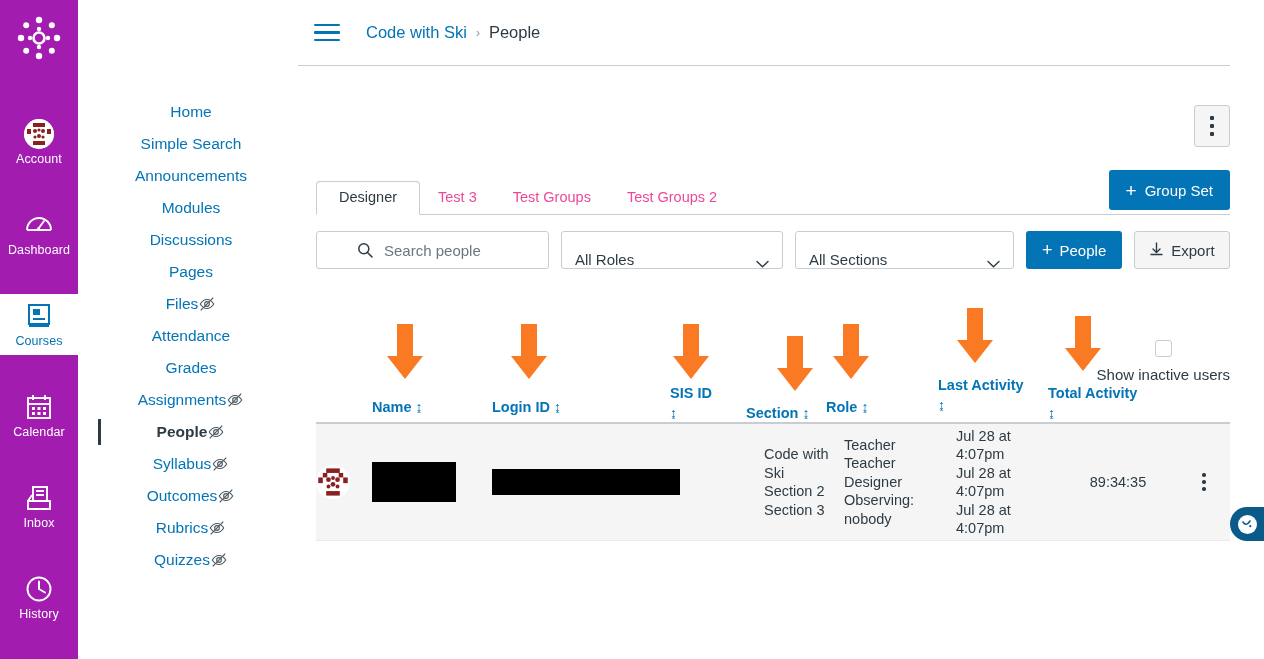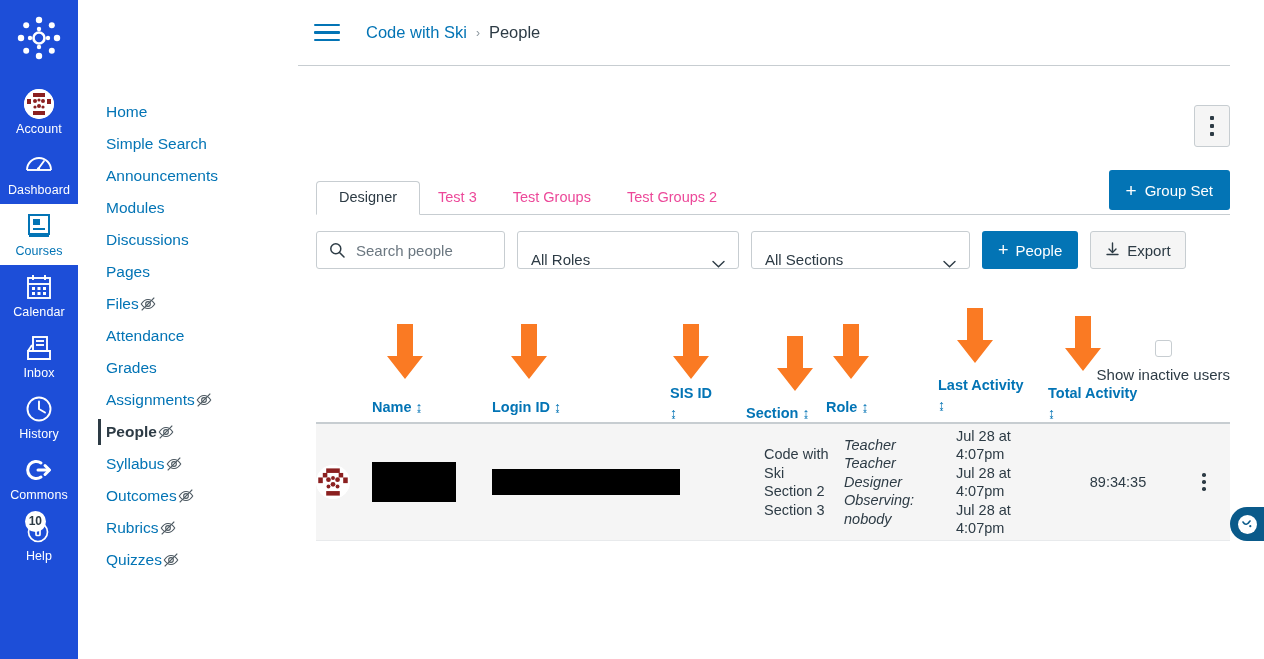--- a/index.html
+++ b/index.html
@@ -9,22 +9,22 @@
     font-family: "Liberation Sans", sans-serif;
     background: #ffffff;
     overflow: hidden;
     position: relative;
   }
 
   
   #global-nav {
     position: absolute; left: 0; top: 0;
     width: 78px; height: 659px;
-    background: #1d4ed8;
-    display: flex; flex-direction: column; align-items: center;
+    background: #a21caf;
+    display: flex; flex-direction: column; align-items: center; gap: 30px;
   }
   .gnav-logo { margin-top: 12px; margin-bottom: 14px; }
   .gnav-item {
     width: 78px; padding: 7px 0 6px 0;
     display: flex; flex-direction: column; align-items: center;
     text-decoration: none; cursor: pointer;
   }
   .gnav-item .gicon { display: block; height: 30px; position: relative; }
   .gnav-label {
     color: #ffffff; font-size: 12.5px; line-height: 15px;
@@ -41,21 +41,21 @@
   }
   .avatar-identicon { border-radius: 50%; background: #fff; display: block; }
 
   
   #course-nav {
     position: absolute; left: 78px; top: 0;
     width: 220px; height: 659px; background: #ffffff;
     padding-top: 96px;
   }
   .cnav-item {
-    display: flex; align-items: center; justify-content: flex-start;
+    display: flex; align-items: center; justify-content: center;
     padding: 5px 22px 5px 28px; min-height: 32px;
     text-decoration: none; cursor: pointer; position: relative;
   }
   .cnav-label { color: #0374B5; font-size: 15.5px; line-height: 22px; }
   .cnav-item.active .cnav-label { color: #2D3B45; font-weight: bold; }
   .cnav-item.active::before {
     content: ""; position: absolute; left: 20px; top: 3px;
     width: 3px; height: 26px; background: #2D3B45;
   }
   .cnav-eye { width: 18px; height: 18px; flex: 0 0 18px; opacity: .85; }
@@ -106,23 +106,23 @@
     cursor: pointer; display: flex; align-items: center; gap: 8px;
   }
   .plus-g { font-size: 19px; line-height: 1; font-weight: 300; }
 
   
   #toolbar {
     position: absolute; left: 18px; right: 34px; top: 231px;
     display: flex; align-items: center; gap: 12px;
   }
   .search-wrap {
-    position: relative; width: 189px; height: 38px;
+    position: relative; width: 233px; height: 38px;
     border: 1px solid #C7CDD1; border-radius: 3px; background: #fff;
-    display: flex; align-items: center;
+    display: flex; align-items: center; padding-left: 28px;
   }
   .search-wrap svg { margin: 0 9px 0 12px; flex: 0 0 16px; }
   .search-wrap input {
     border: none; outline: none; font-size: 15px; font-family: inherit;
     color: #2D3B45; width: 170px; background: transparent;
   }
   .search-wrap input::placeholder { color: #6B7780; }
   .select-wrap {
     position: relative; height: 38px; border: 1px solid #C7CDD1;
     border-radius: 3px; background: #fff; display: flex; align-items: flex-end;
@@ -586,21 +586,21 @@
         <div class="td col-login">
           <span class="redact" style="width:188px;height:26px;"></span>
         </div>
 
         <div class="td col-sis"></div>
 
         <div class="td col-section" style="white-space:pre-line;">Code with Ski
 Section 2
 Section 3</div>
 
-        <div class="td col-role" style="white-space:pre-line;font-style:italic;">Teacher
+        <div class="td col-role" style="white-space:pre-line;">Teacher
 Teacher
 Designer
 Observing: nobody</div>
 
         <div class="td col-last" style="white-space:pre-line;">Jul 28 at 4:07pm
 Jul 28 at 4:07pm
 Jul 28 at 4:07pm</div>
 
         <div class="td col-total" style="text-align:center;">89:34:35</div>
 

